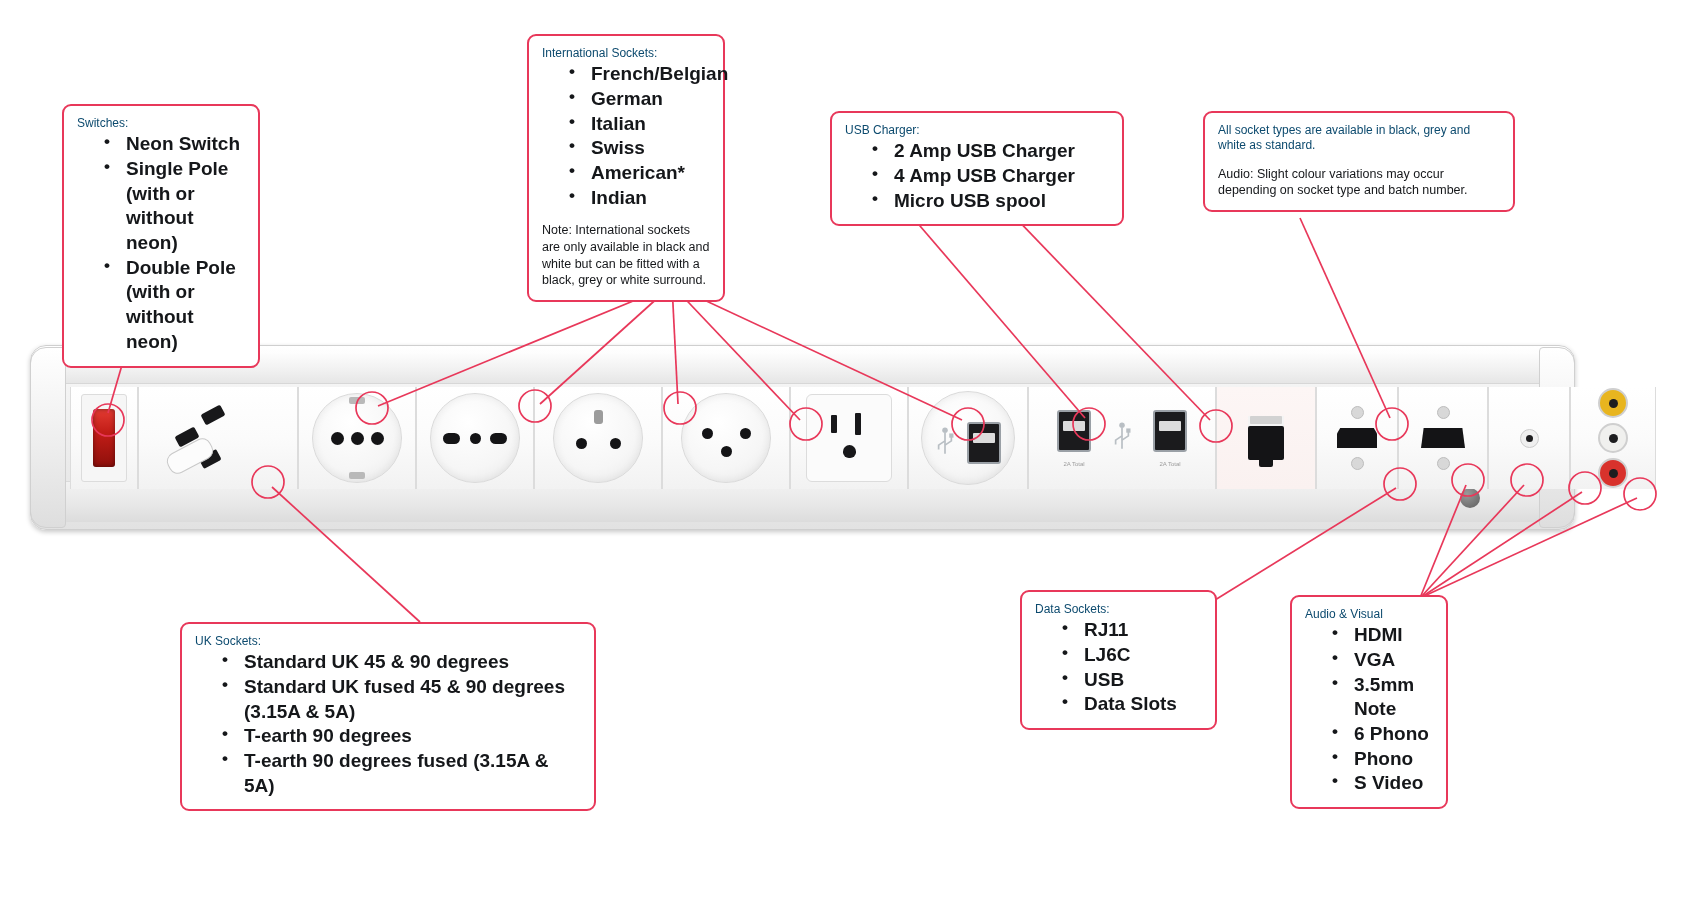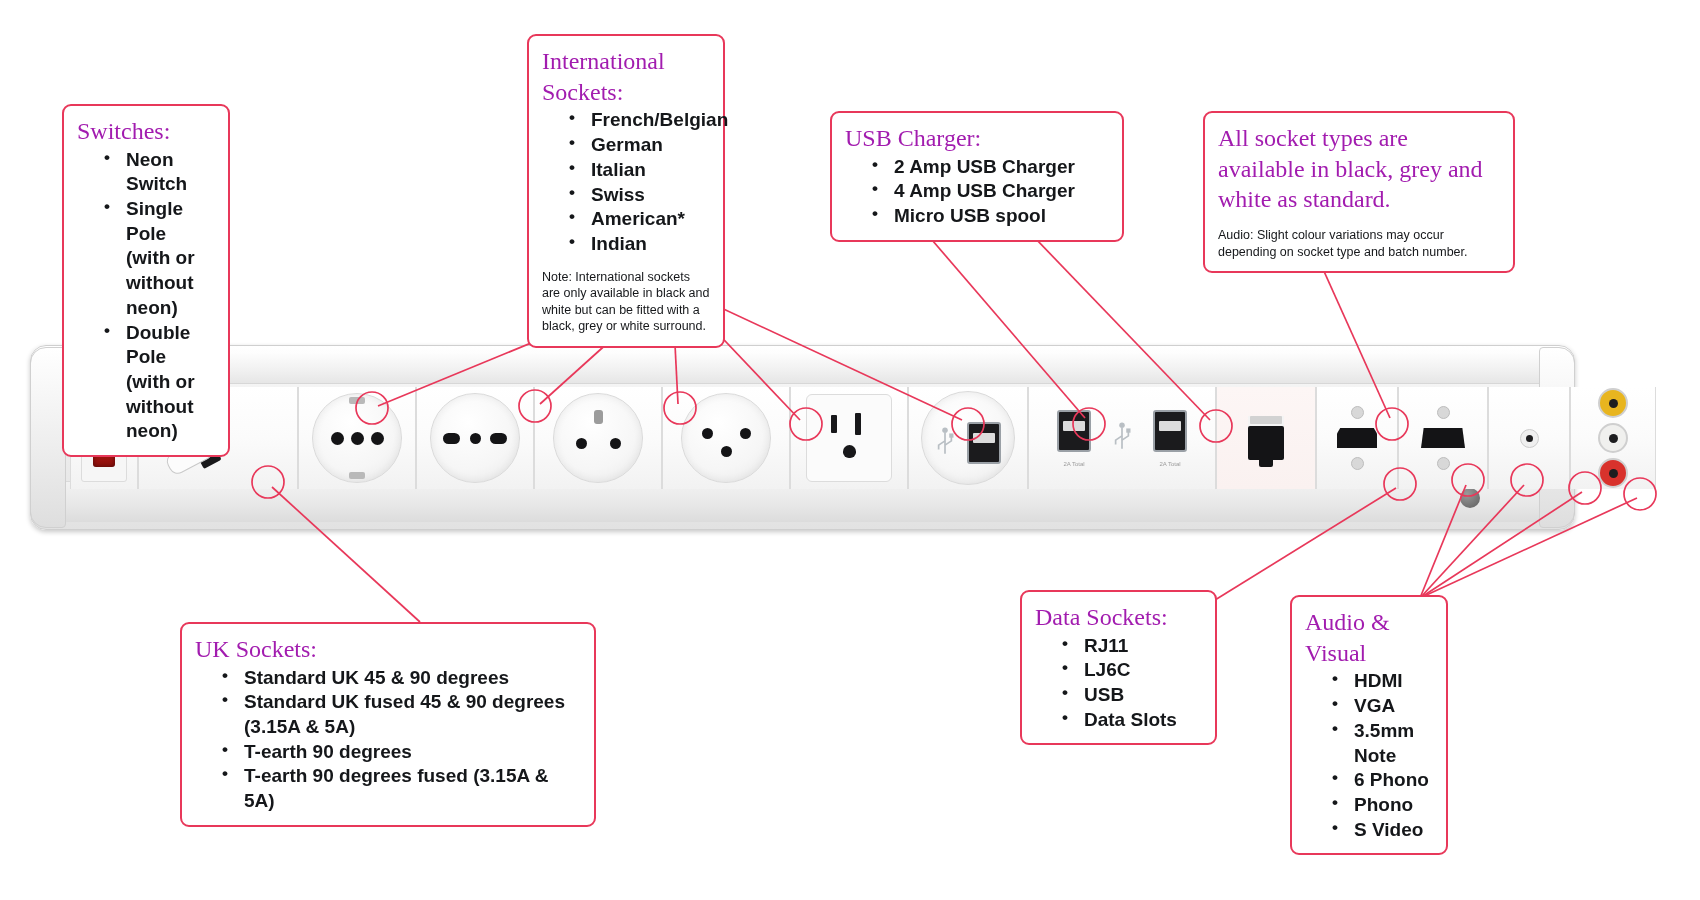--- a/index.html
+++ b/index.html
@@ -19,25 +19,24 @@
   .callout {
     position: absolute;
     box-sizing: border-box;
     border: 2px solid #e8385a;
     border-radius: 9px;
     background: #ffffff;
     padding: 10px 13px 11px 13px;
     z-index: 40;
   }
   .callout .title {
-    font-size: 24px;
+    font-size: 12px;
     line-height: 1.28;
-    color: #a21caf;
+    color: #0c4a6e;
     white-space: pre-line;
-    font-family: Liberation Serif, serif;
   }
   .callout ul {
     margin: 1px 0 0 0;
     padding: 0 0 0 27px;
     list-style: none;
     font-weight: bold;
   }
   .callout li {
     font-size: 19px;
     line-height: 1.30;
@@ -378,21 +377,21 @@
             </div>
           <div class="phono red">
               <i></i>
             </div>
         </div>
       </div>
 
     </div>
   </div>
 
-  <div class="callout" style="left:62px; top:104px; width:168px;">
+  <div class="callout" style="left:62px; top:104px; width:198px;">
     <div class="title">Switches:</div>
     <ul>
       <li>Neon Switch</li>
       <li>Single Pole (with or without neon)</li>
       <li>Double Pole (with or without neon)</li>
     </ul>
   </div>
 
   <div class="callout" style="left:527px; top:34px; width:198px;">
     <div class="title">International Sockets:</div>

